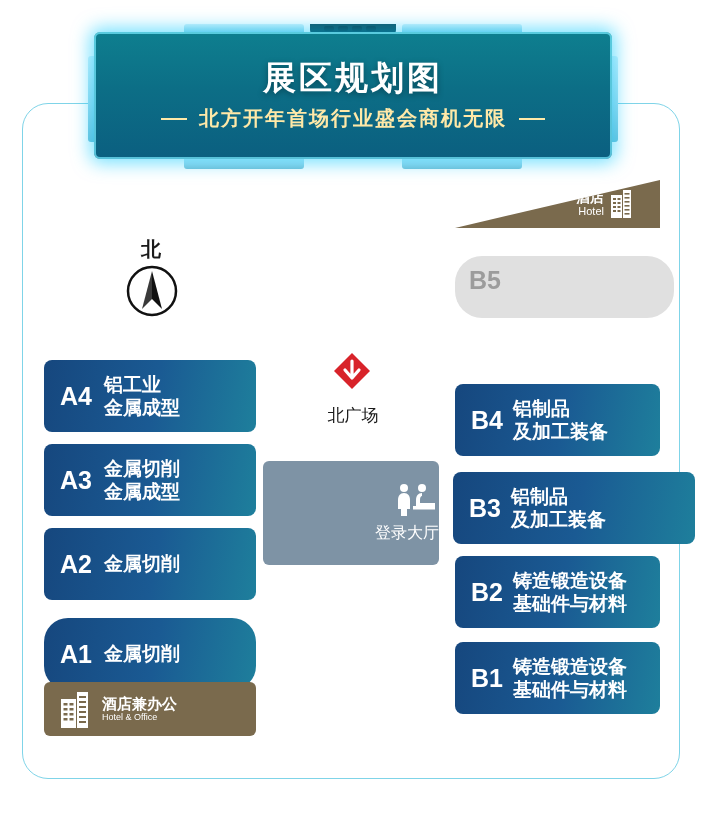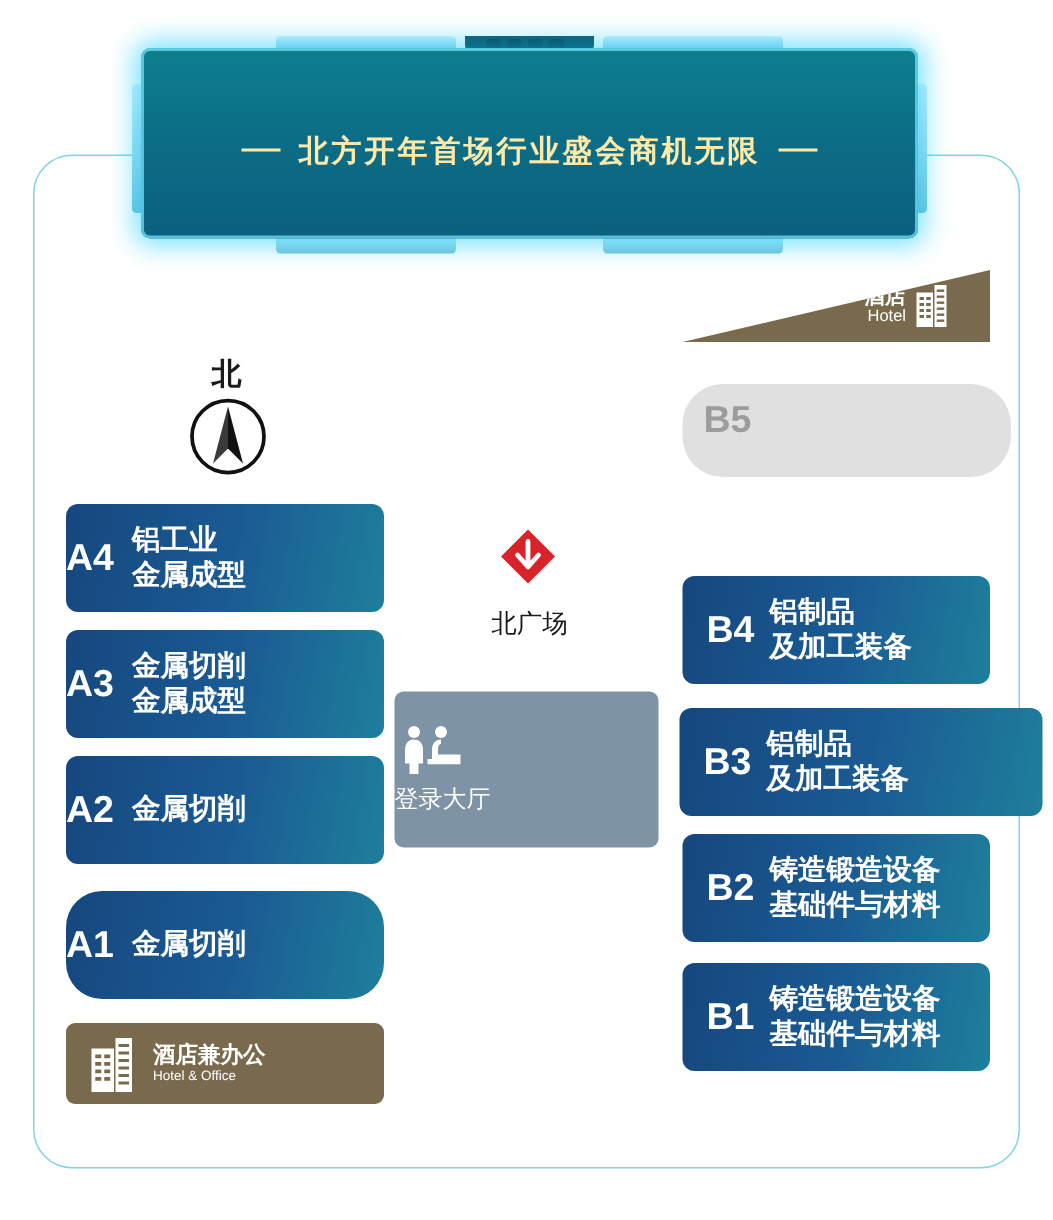--- a/index.html
+++ b/index.html
@@ -122,20 +122,22 @@
     flex: 0 0 auto;
   }
   .block .labels {
     font-size: 19px;
     font-weight: bold;
     line-height: 1.22;
     white-space: pre-line;
   }
   .blue-a {
     background: linear-gradient(100deg, #16477e 0%, #1a5a93 52%, #1e7f9c 100%);
+    padding-left: 16px;
+    margin-top: 24px;
   }
   .blue-a .code { width: 44px; }
   .blue-b {
     background: linear-gradient(100deg, #16477e 0%, #1a5a93 52%, #1e7f9c 100%);
     padding-left: 16px;
     margin-top: 48px;
   }
   .blue-b .code { width: 42px; }
 
   .gray-block {
@@ -199,21 +201,21 @@
   .lobby {
     position: absolute;
     left: 263px;
     top: 461px;
     width: 176px;
     height: 104px;
     background: #7e93a5;
     border-radius: 6px;
     display: flex;
     flex-direction: column;
-    align-items: flex-start;
+    align-items: flex-end;
     justify-content: center;
     color: #ffffff;
   }
   .lobby .label {
     font-size: 16px;
     margin-top: 6px;
   }
 
   
   .compass-label {
@@ -270,20 +272,21 @@
     <div class="plate" style="left:96px; top:132px; width:120px; height:13px;"></div>
     <div class="plate" style="left:314px; top:132px; width:120px; height:13px;"></div>
     <div class="plate dark" style="left:222px; top:0px; width:86px; height:12px; border-radius:0 0 6px 6px;"></div>
     <div class="nub" style="left:236px; top:2px; width:10px; height:5px;"></div>
     <div class="nub" style="left:250px; top:2px; width:10px; height:5px;"></div>
     <div class="nub" style="left:264px; top:2px; width:10px; height:5px;"></div>
     <div class="nub" style="left:278px; top:2px; width:10px; height:5px;"></div>
 
     <div class="banner-glow"></div>
     <div class="banner-inner">
+      <div class="banner-title">展区规划图</div>
       <div class="banner-sub-row">
         <span class="banner-dash"></span>
         <span class="banner-sub">北方开年首场行业盛会商机无限</span>
         <span class="banner-dash"></span>
       </div>
     </div>
   </div>
 
   <div class="hotel-top">
     <div class="txt">

